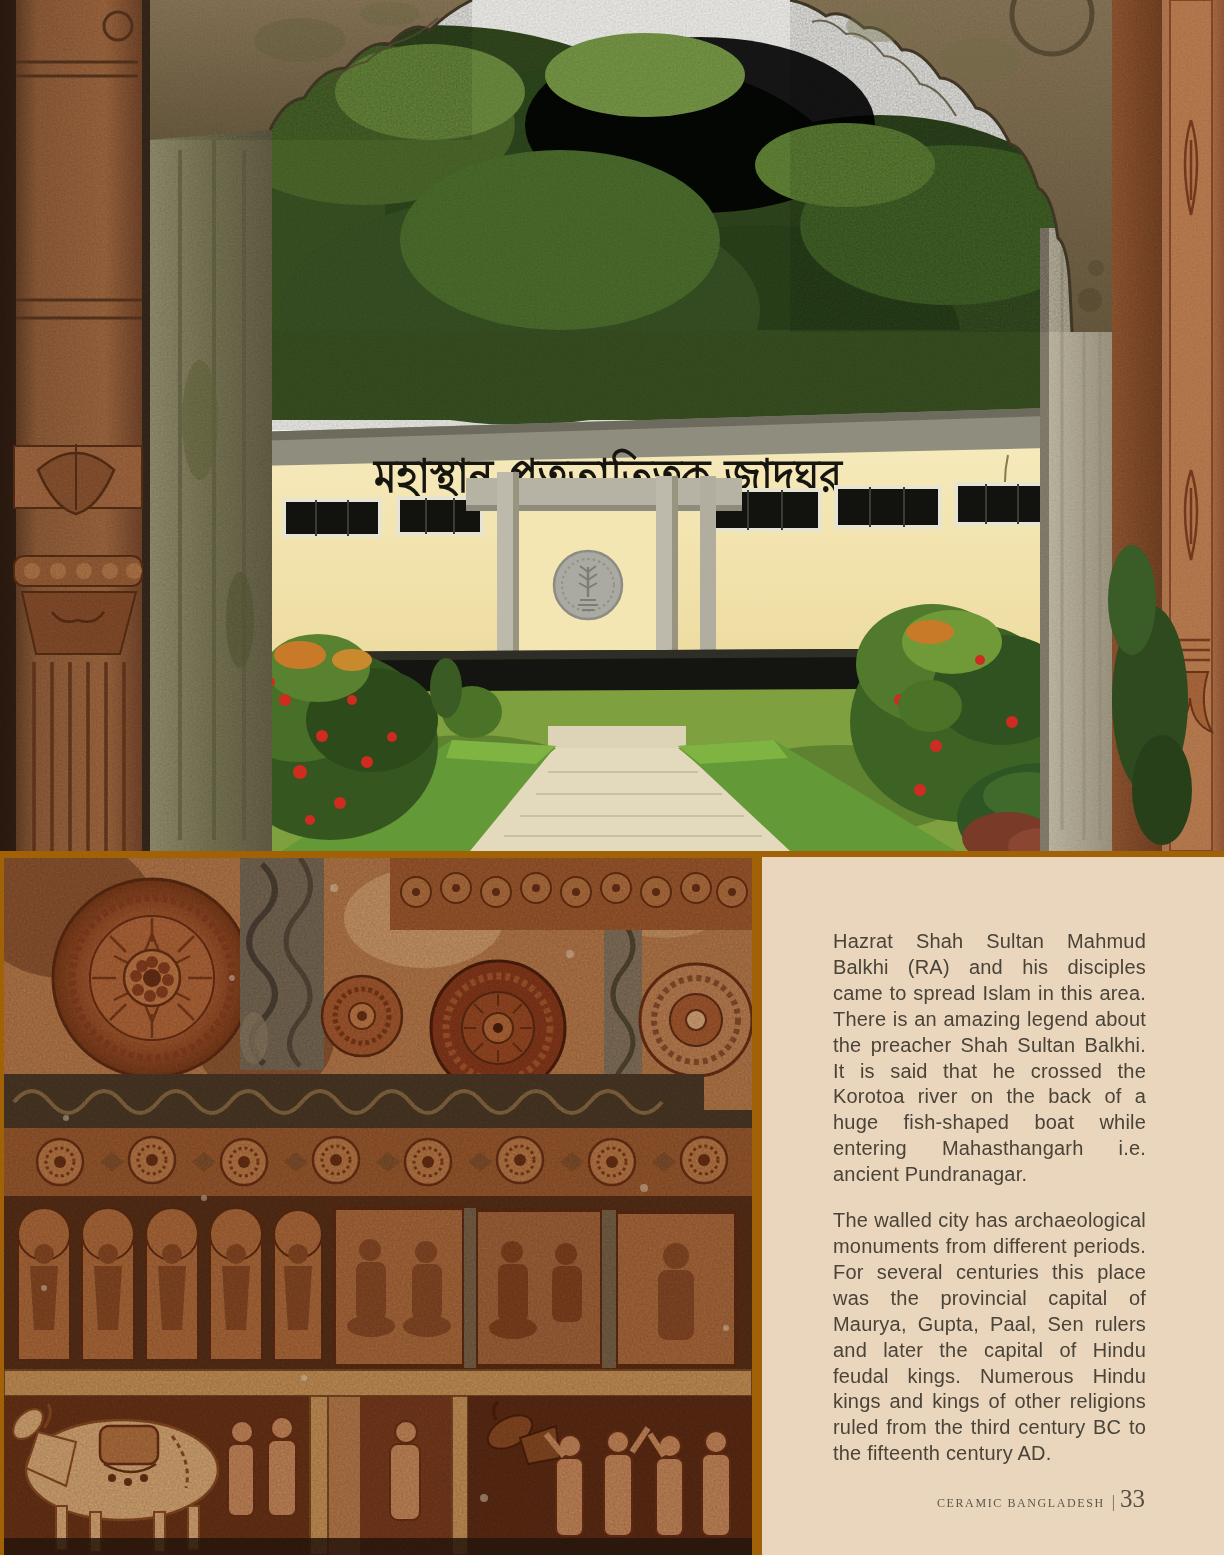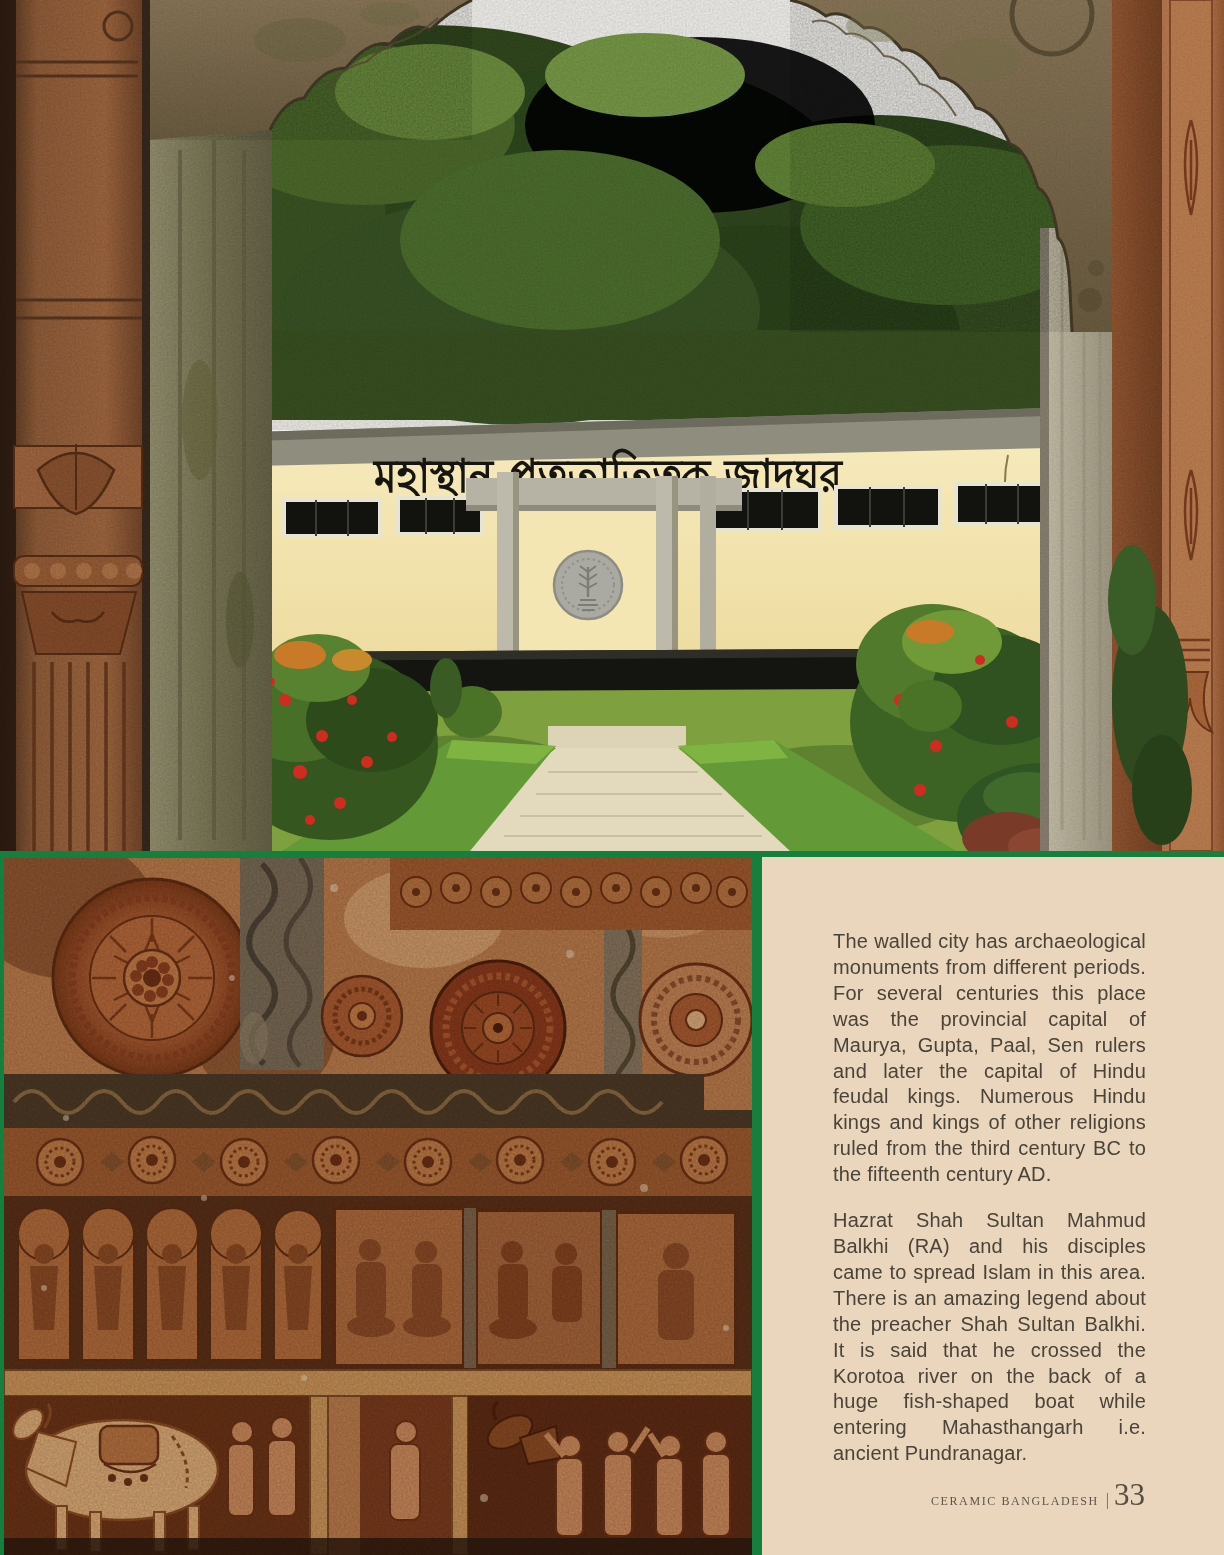--- a/index.html
+++ b/index.html
@@ -1,29 +1,29 @@
 <!DOCTYPE html>
 <html><head>
 <meta charset="utf-8">
 <style>
   html,body{margin:0;padding:0;background:#ffffff;}
-  .page{position:relative;width:1224px;height:1555px;background:#15803d;overflow:hidden;
+  .page{position:relative;width:1224px;height:1555px;background:#a16207;overflow:hidden;
         font-family:"Liberation Sans",sans-serif;}
   .photo-top{position:absolute;left:0;top:0;width:1224px;height:851px;}
   .photo-carvings{position:absolute;left:4px;top:858px;width:748px;height:697px;}
   .photo-top svg,.photo-carvings svg{display:block;width:100%;height:100%;}
   .panel{position:absolute;left:762px;top:857px;width:462px;height:698px;background:#e9d6bc;}
   .panel-inner{position:absolute;left:71px;top:72px;width:313px;}
   .article-par{margin:0 0 20px 0;font-size:20px;line-height:25.9px;letter-spacing:0.2px;
         color:#4a4339;text-align:justify;}
   .panel-footer{position:absolute;right:79px;bottom:42px;white-space:nowrap;
         font-family:"Liberation Serif",serif;color:#5e564a;}
   .footer-journal{font-size:12px;letter-spacing:1.6px;}
   .footer-sep{font-size:16px;padding:0 5px 0 7px;color:#6b6254;}
-  .footer-page{font-size:31px;color:#574e41;}
+  .footer-page{font-size:25px;color:#574e41;}
 </style>
 </head>
 <body>
 
 <div class="page">
 
   <div class="photo-top">
     <svg viewBox="0 0 1224 851" preserveAspectRatio="none">
       <defs>
         <linearGradient id="gSky" x1="0" y1="0" x2="0" y2="1">
@@ -566,21 +566,21 @@
           <circle cx="40" cy="430" r="3"></circle>
           <circle cx="722" cy="470" r="3"></circle>
         <circle cx="200" cy="340" r="3"></circle>
       </g>
       <rect x="0" y="0" width="748" height="697" filter="url(#noiseT)" opacity="0.33"></rect>
     </svg>
   </div>
 
   <div class="panel">
     <div class="panel-inner">
+      <p class="article-par">Hazrat Shah Sultan Mahmud Balkhi (RA) and his disciples came to spread Islam in this area. There is an amazing legend about the preacher Shah Sultan Balkhi. It is said that he crossed the Korotoa river on the back of a huge fish-shaped boat while entering Mahasthangarh i.e. ancient Pundranagar.</p>
       <p class="article-par">The walled city has archaeological monuments from different periods. For several centuries this place was the provincial capital of Maurya, Gupta, Paal, Sen rulers and later the capital of Hindu feudal kings. Numerous Hindu kings and kings of other religions ruled from the third century BC to the fifteenth century AD.</p>
-      <p class="article-par">Hazrat Shah Sultan Mahmud Balkhi (RA) and his disciples came to spread Islam in this area. There is an amazing legend about the preacher Shah Sultan Balkhi. It is said that he crossed the Korotoa river on the back of a huge fish-shaped boat while entering Mahasthangarh i.e. ancient Pundranagar.</p>
     </div>
     <div class="panel-footer">
       <span class="footer-journal">CERAMIC BANGLADESH</span><span class="footer-sep">|</span><span class="footer-page">33</span>
     </div>
   </div>
 
 </div>
 
 </body></html>

